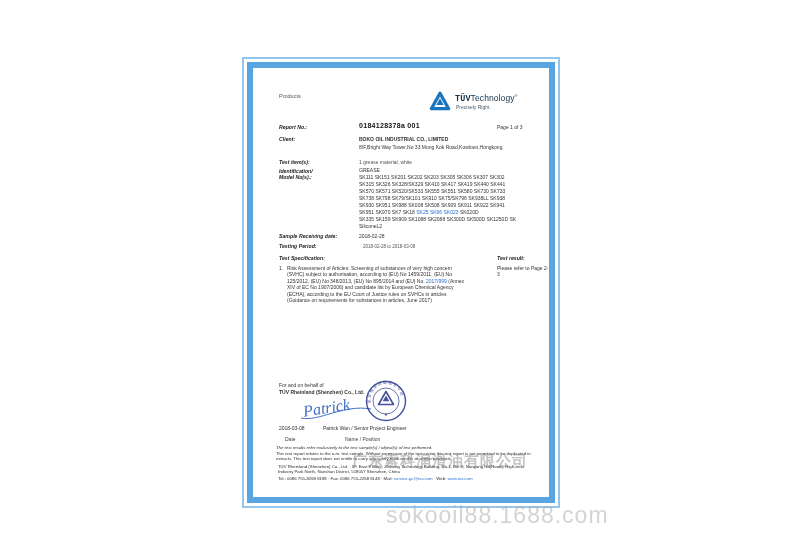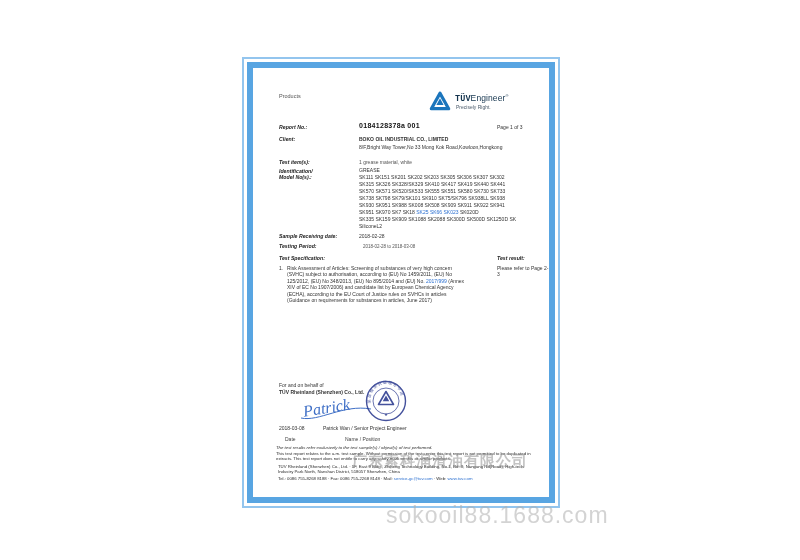--- a/index.html
+++ b/index.html
@@ -75,21 +75,21 @@
     <div class="doc">
 
       <div class="abs products">Products</div>
 
       <div class="abs logo">
         <svg class="logo-tri" viewBox="0 0 24 22">
           <path d="M12 2.5 L21.5 19.5 L2.5 19.5 Z" fill="none" stroke="#1b75bc" stroke-width="3.6" stroke-linejoin="round"></path>
           <path d="M12 8 L16 15.5 L8 15.5 Z" fill="#1b75bc"></path>
         </svg>
         <div class="logo-brand">
-          <span class="tuv">TÜV</span><span>Engineer</span><sup>®</sup>
+          <span class="tuv">TÜV</span><span>Technology</span><sup>®</sup>
         </div>
         <div class="logo-tag">Precisely Right.</div>
       </div>
 
       <div class="abs lbl" style="left:20px;top:50px;">Report No.:</div>
       <div class="abs report-no col-val" style="top:48px;">0184128378a 001</div>
       <div class="abs t5 col-right" style="top:50px;">Page 1 of 3</div>
 
       <div class="abs lbl" style="left:20px;top:62px;">Client:</div>
       <div class="abs t5 bold col-val" style="top:62px;">BOKO OIL INDUSTRIAL CO., LIMITED</div>

